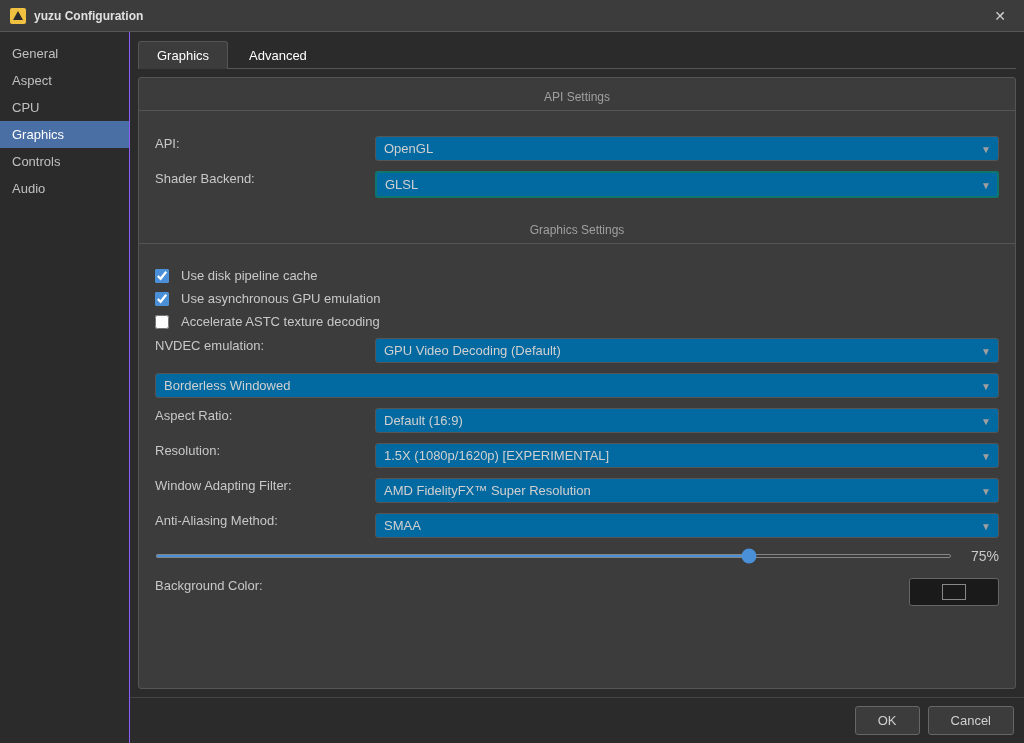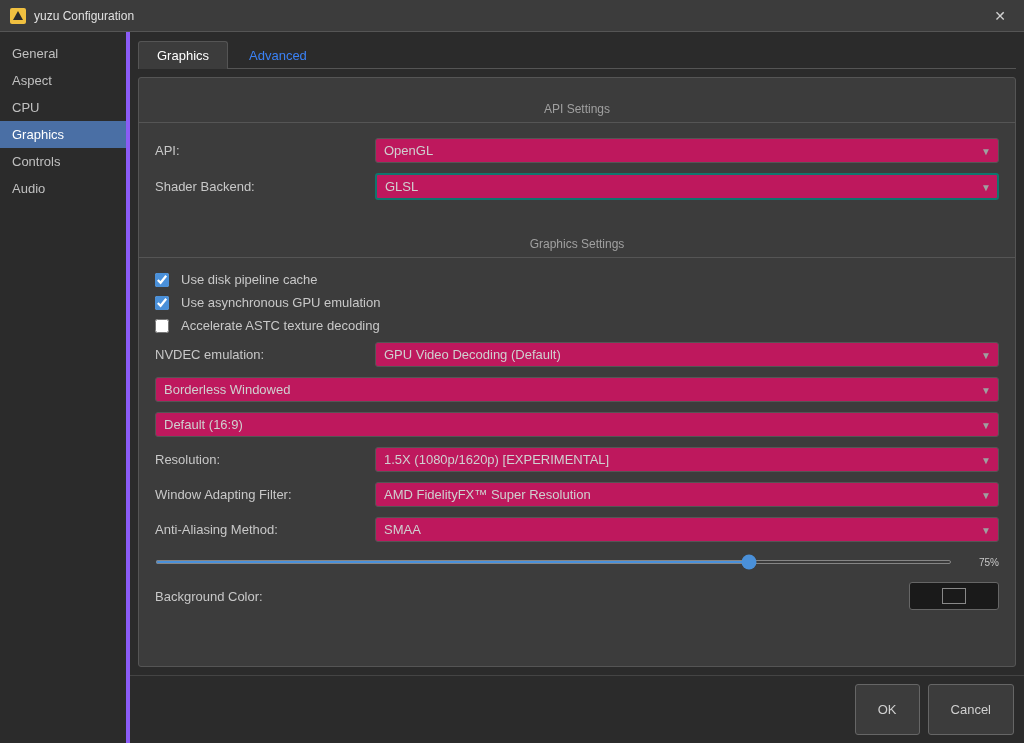--- a/index.html
+++ b/index.html
@@ -31,20 +31,21 @@
       border-radius: 2px;
       display: flex;
       align-items: center;
       justify-content: center;
       font-size: 10px;
     }
     .titlebar-title {
       flex: 1;
       font-size: 12px;
       color: #e0e0e0;
+      font-weight: bold;
     }
     .titlebar-close {
       width: 28px;
       height: 28px;
       display: flex;
       align-items: center;
       justify-content: center;
       cursor: pointer;
       border-radius: 3px;
       font-size: 14px;
@@ -55,21 +56,21 @@
     .main-layout {
       display: flex;
       height: calc(743px - 32px);
     }
 
     
     .sidebar {
       width: 130px;
       background: #2b2b2b;
       padding: 8px 0;
-      border-right: 4px solid #8b5cf6;
+      border-right: 1px solid #8b5cf6;
       flex-shrink: 0;
     }
     .sidebar-item {
       padding: 6px 12px;
       cursor: pointer;
       color: #c0c0c0;
       font-size: 13px;
     }
     .sidebar-item.active {
       background: #4a6fa5;
@@ -88,21 +89,21 @@
     
     .tabs {
       display: flex;
       margin-bottom: 8px;
       border-bottom: 1px solid #555;
       padding-bottom: 0;
     }
     .tab {
       padding: 6px 18px;
       cursor: pointer;
-      color: #3b82f6;
+      color: #ffffff;
       border: 1px solid transparent;
       border-bottom: none;
       border-radius: 3px 3px 0 0;
       margin-right: 2px;
       font-size: 13px;
       position: relative;
       bottom: -1px;
     }
     .tab.active {
       background: #3c3c3c;
@@ -119,50 +120,50 @@
       flex: 1;
       overflow-y: auto;
       padding: 0 0 12px 0;
     }
 
     
     .section-header {
       text-align: center;
       color: #a0a0a0;
       font-size: 12px;
-      padding: 24px 0 6px;
+      padding: 12px 0 6px;
       border-bottom: 1px solid #555;
-      margin-bottom: 10px;
+      margin-bottom: 20px;
     }
 
     
     .setting-row {
       display: flex;
-      align-items: center;
+      align-items: flex-start;
       padding: 5px 16px;
       min-height: 30px;
     }
     .setting-label {
       width: 220px;
       color: #c8c8c8;
       font-size: 13px;
       flex-shrink: 0;
     }
     .setting-control {
       flex: 1;
     }
 
     
     .select-wrapper {
       position: relative;
       width: 100%;
     }
     .select-wrapper select {
       width: 100%;
-      background: #be185d;
+      background: #0369a1;
       color: #d0d0d0;
       border: 1px solid #555;
       border-radius: 3px;
       padding: 4px 28px 4px 8px;
       font-size: 13px;
       appearance: none;
       cursor: pointer;
       outline: none;
     }
     .select-wrapper.highlighted select {
@@ -205,21 +206,21 @@
       flex: 1;
     }
     .slider-wrapper input[type="range"] {
       flex: 1;
       accent-color: #4a90d9;
       cursor: pointer;
       height: 4px;
     }
     .slider-value {
       color: #c8c8c8;
-      font-size: 10px;
+      font-size: 14px;
       min-width: 35px;
       text-align: right;
     }
 
     
     .color-button {
       width: 90px;
       height: 28px;
       background: #1a1a1a;
       border: 1px solid #666;
@@ -240,21 +241,21 @@
     
     .bottom-bar {
       display: flex;
       justify-content: flex-end;
       gap: 8px;
       padding: 8px 10px;
       background: #2b2b2b;
       border-top: 1px solid #444;
     }
     .bottom-btn {
-      padding: 17px 22px;
+      padding: 6px 22px;
       border-radius: 3px;
       border: 1px solid #666;
       cursor: pointer;
       font-size: 13px;
       color: #d0d0d0;
       background: #3c3c3c;
     }
     .bottom-btn.primary {
       background: #3c3c3c;
     }
@@ -359,20 +360,21 @@
                 <option>Borderless Windowed</option>
                 <option>Exclusive Fullscreen</option>
                 <option>Windowed</option>
               </select>
               <span class="select-arrow">▼</span>
             </div>
           </div>
         </div>
 
         <div class="setting-row">
+          <div class="setting-label">Aspect Ratio:</div>
           <div class="setting-control">
             <div class="select-wrapper">
               <select>
                 <option>Default (16:9)</option>
                 <option>Force 4:3</option>
                 <option>Force 21:9</option>
                 <option>Stretch to Window</option>
               </select>
               <span class="select-arrow">▼</span>
             </div>

